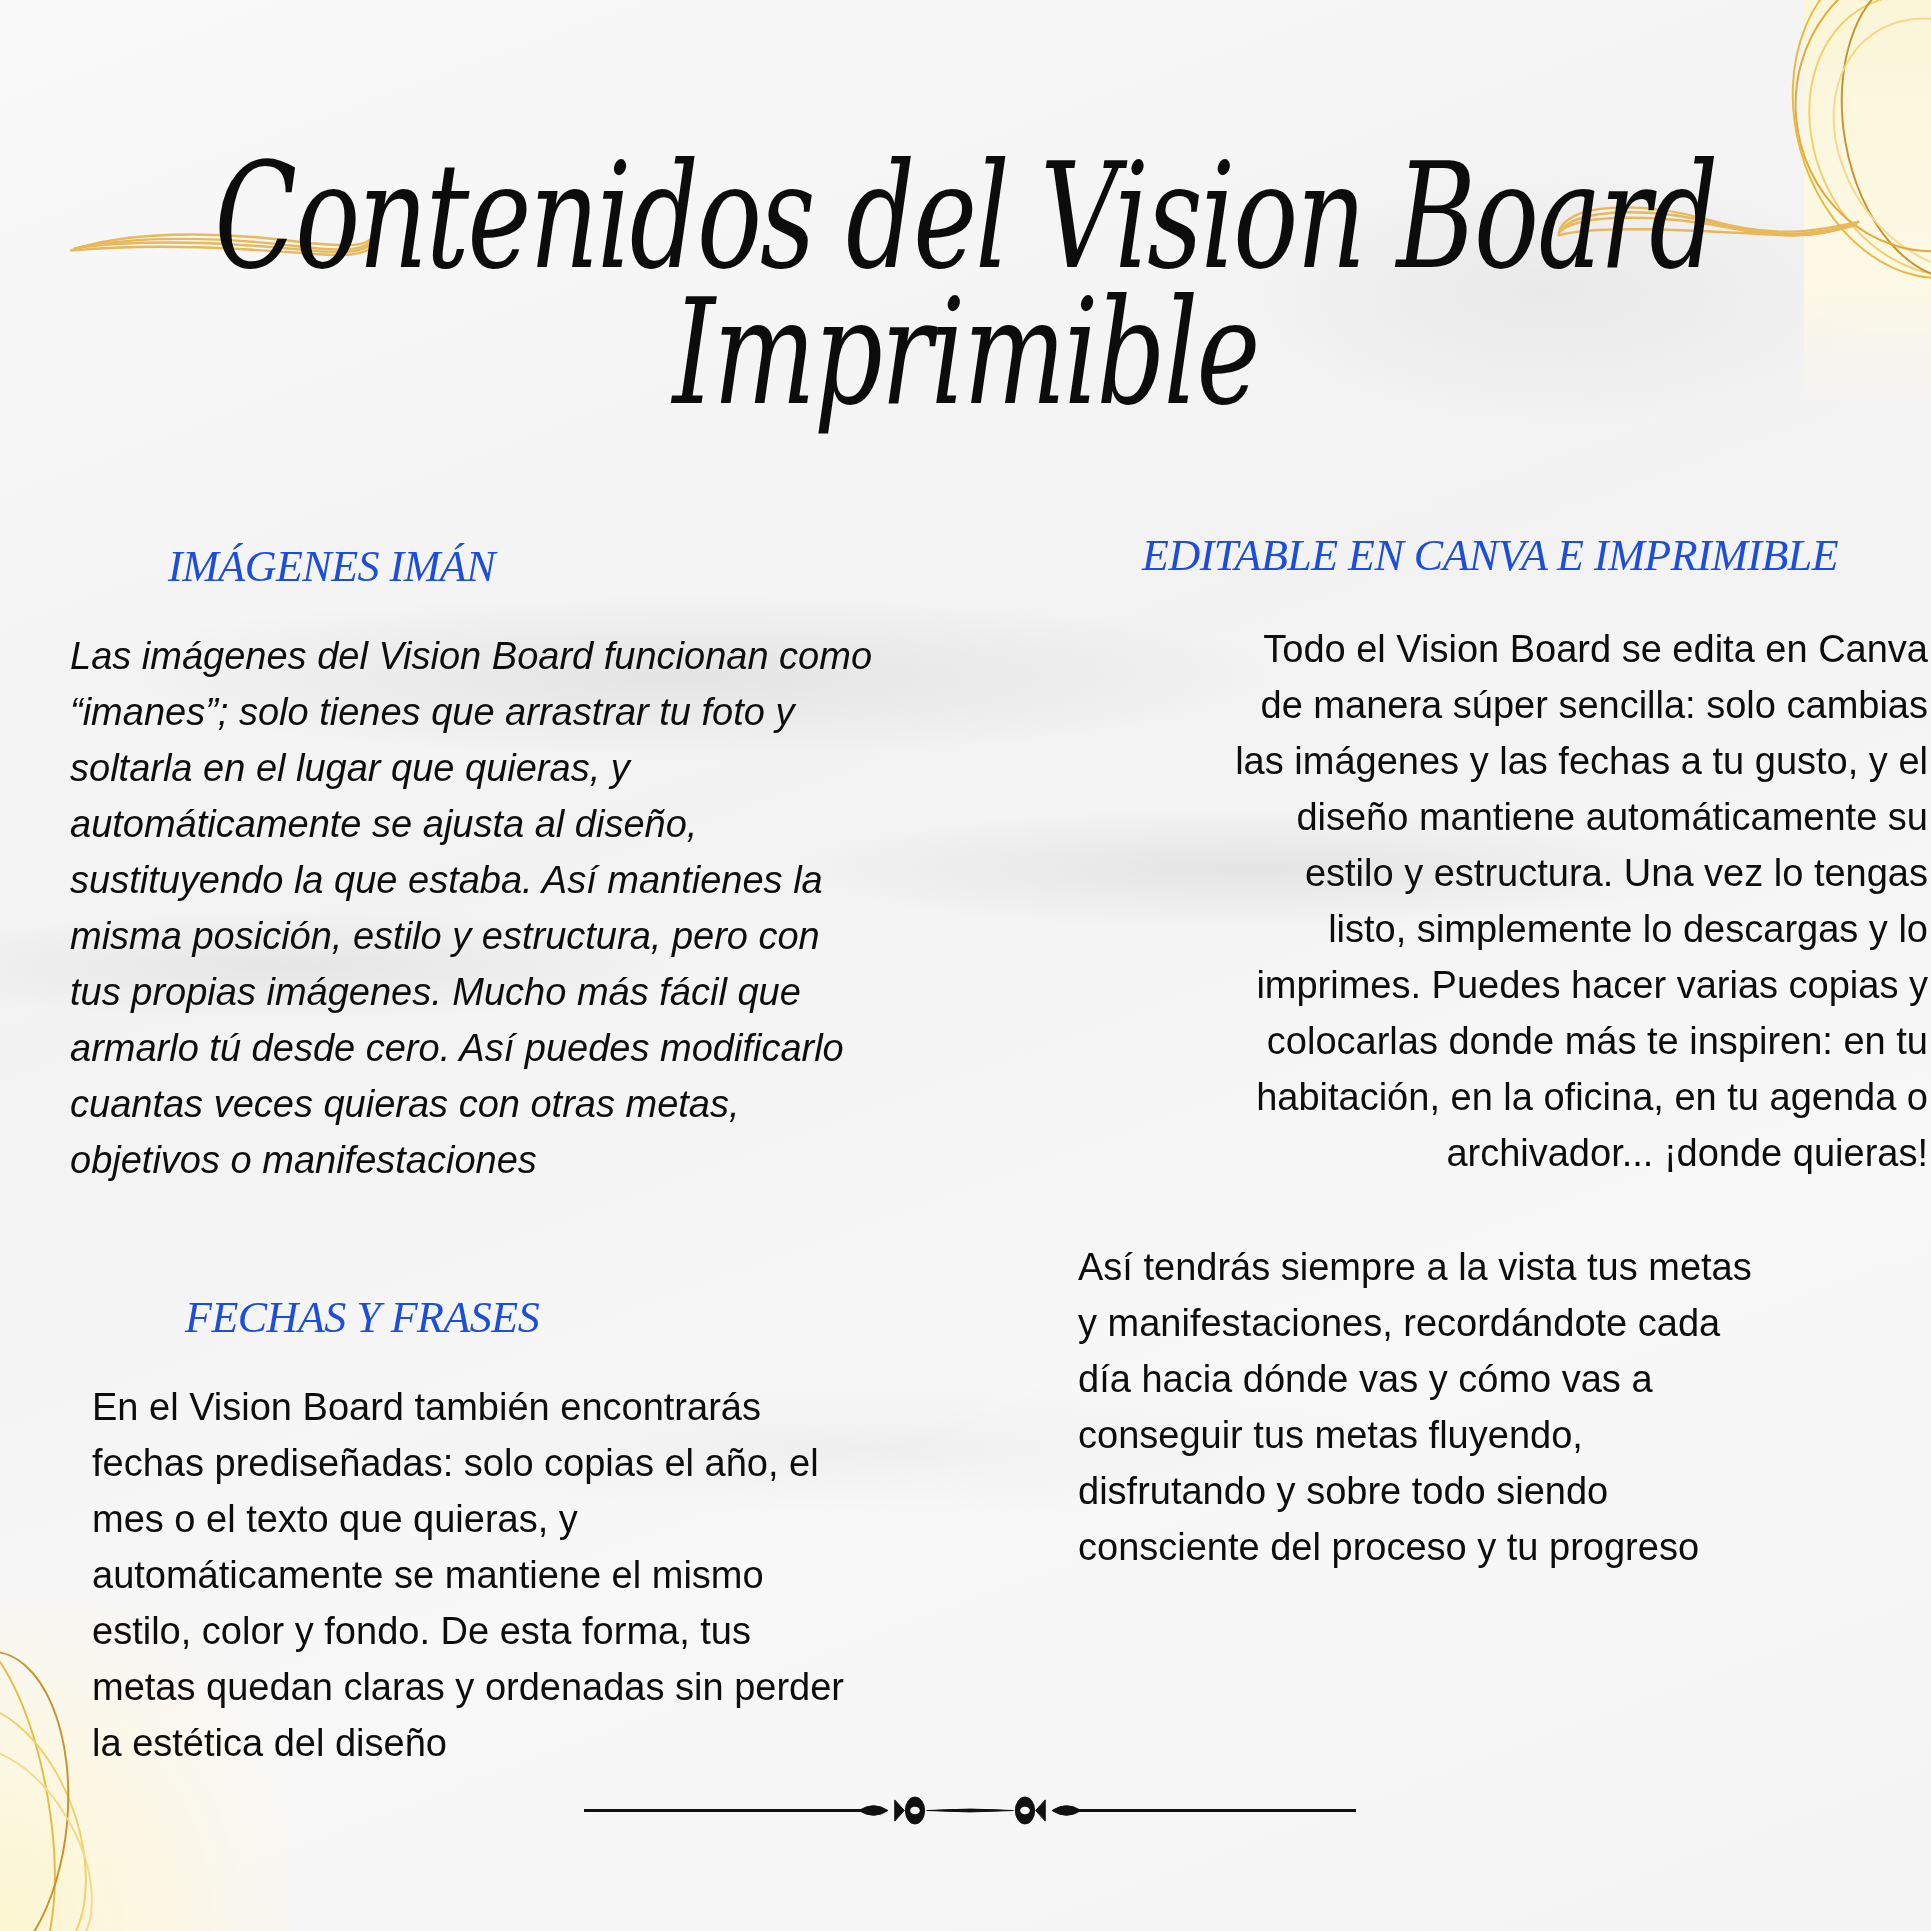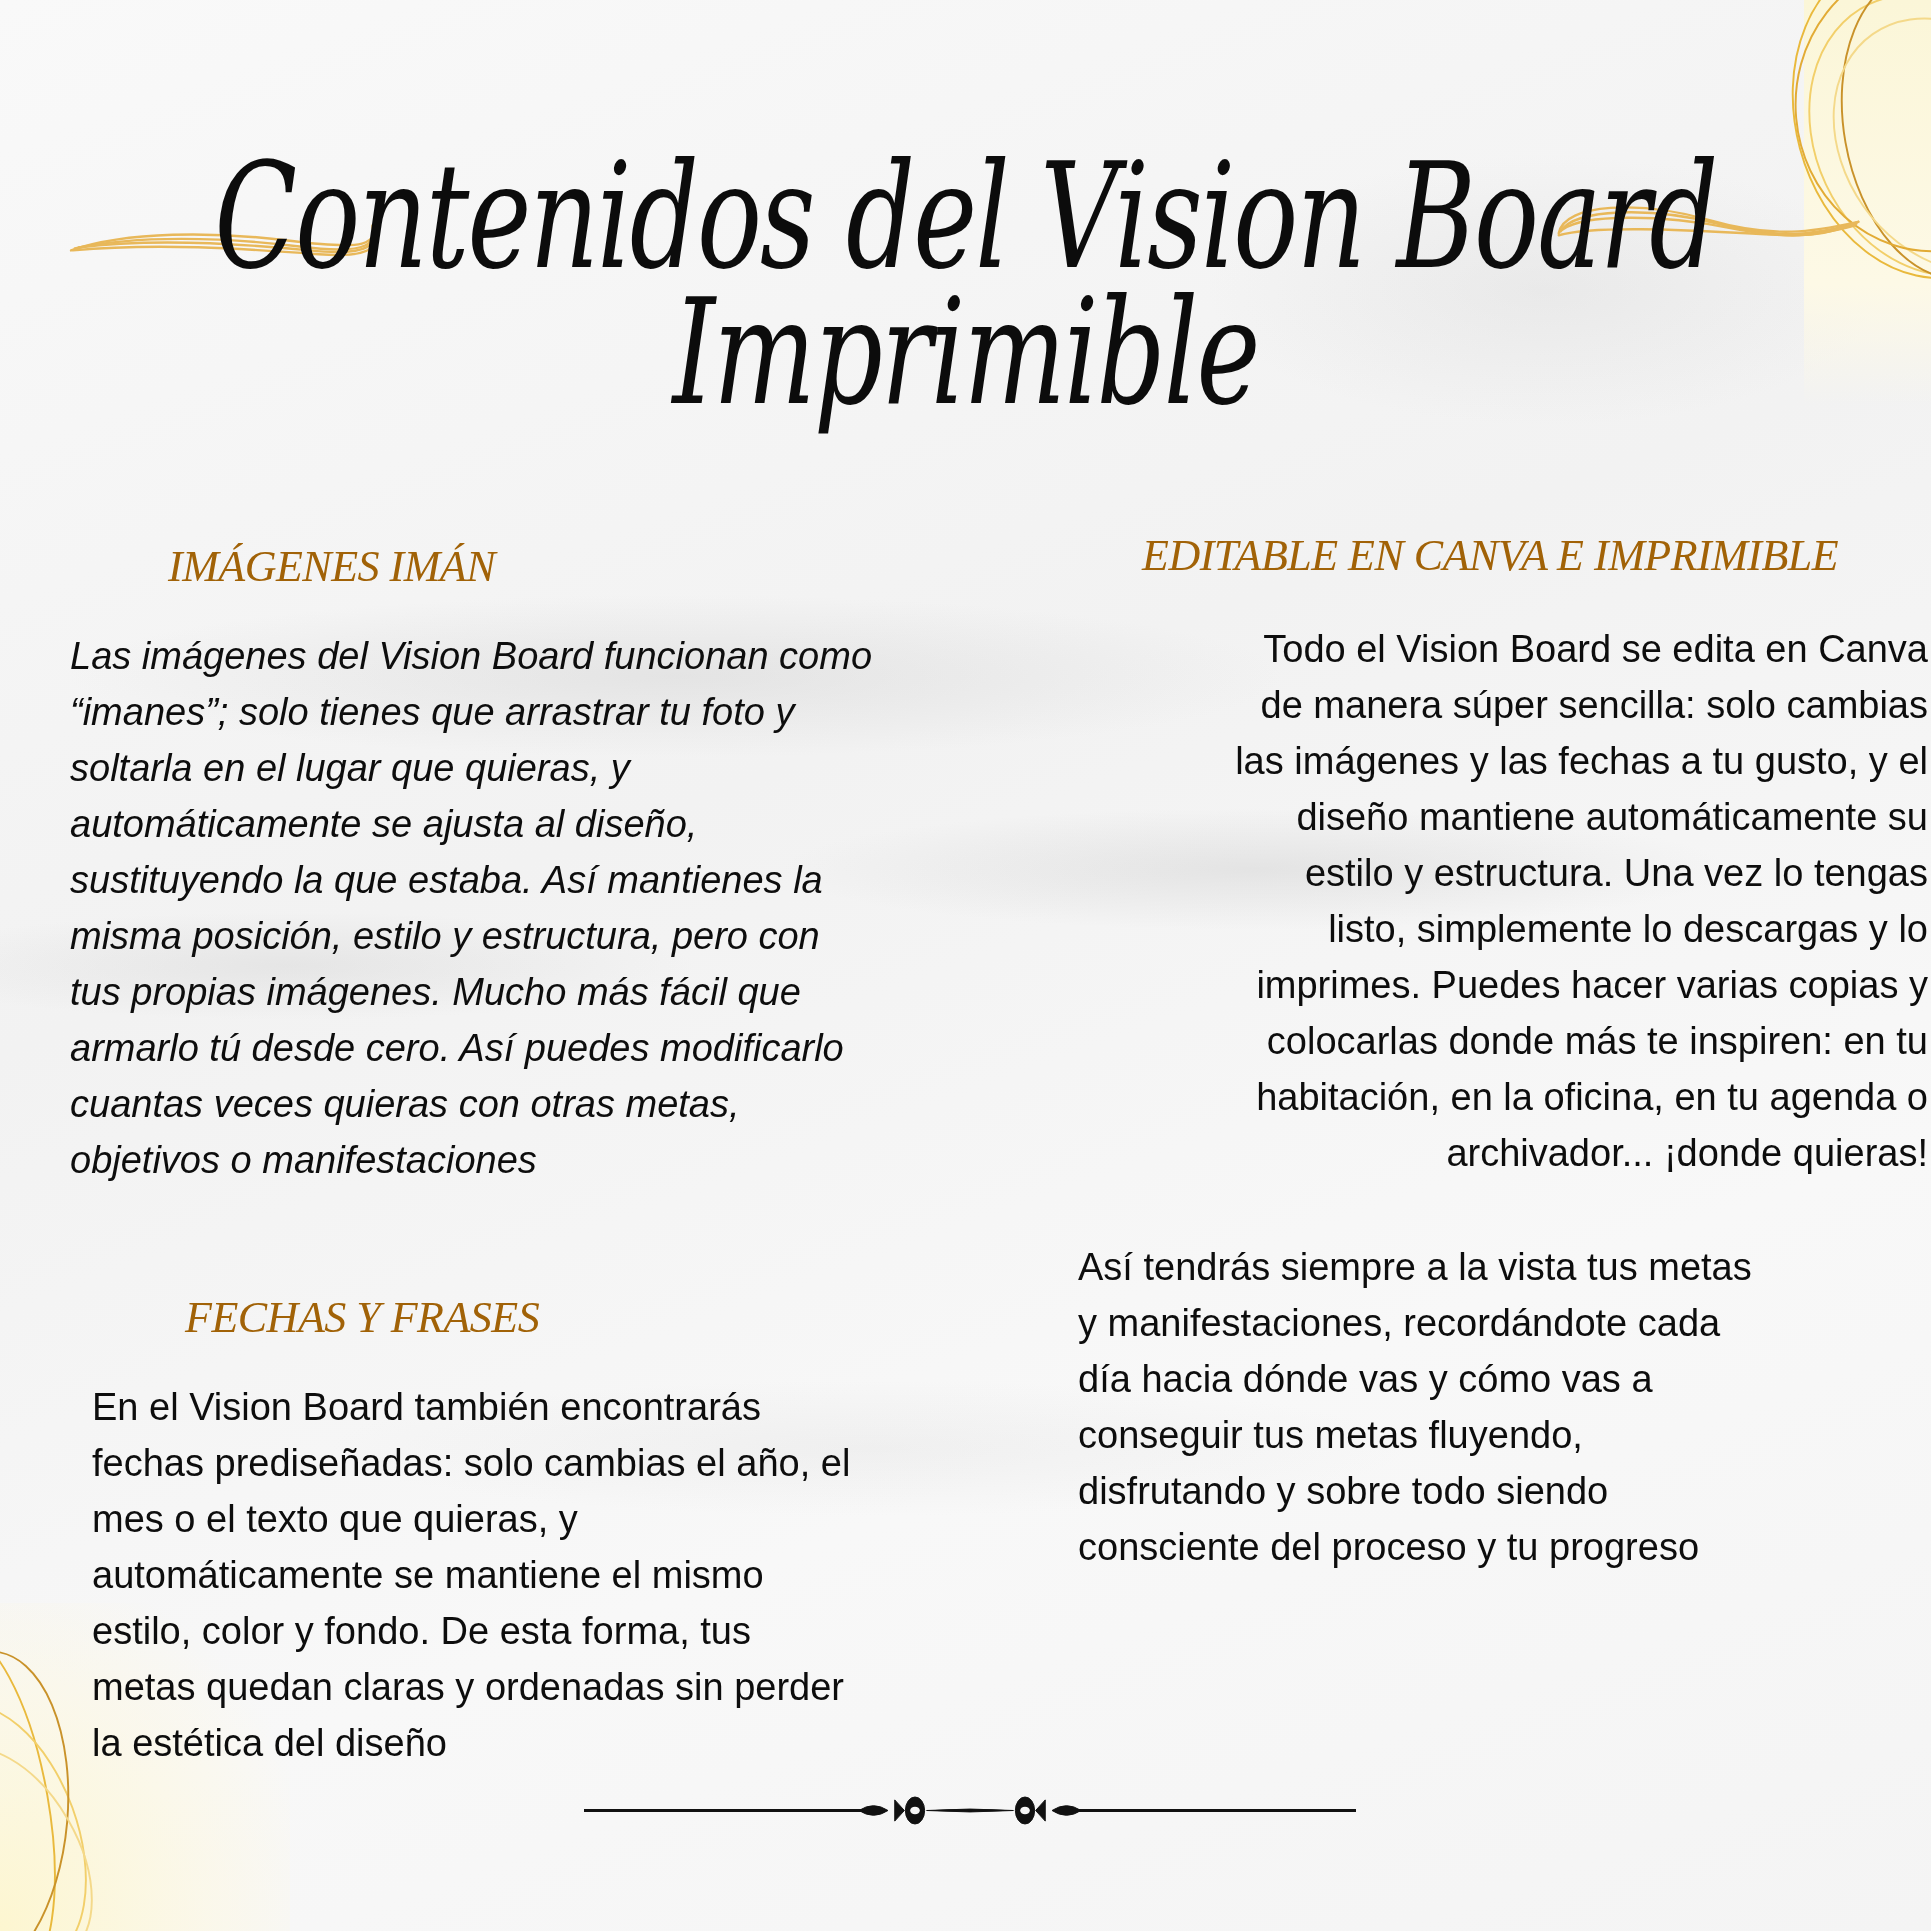--- a/index.html
+++ b/index.html
@@ -32,21 +32,21 @@
       position: absolute; left: 0; width: 1931px; text-align: center;
       font-family: "DejaVu Serif", serif; font-style: italic; font-weight: 300;
       font-size: 108px; letter-spacing: -1.9px; color: #0c0c0c;
       transform: scaleY(1.35);
     }
     .title.l1 { top: 154px; }
     .title.l2 { top: 290px; }
     .heading {
       position: absolute;
       font-family: "Liberation Serif", serif; font-style: italic;
-      font-size: 44px; color: #a16207; letter-spacing: -0.5px;
+      font-size: 44px; color: #1d4ed8; letter-spacing: -0.5px;
     }
     .para {
       position: absolute;
       font-family: "Liberation Sans", sans-serif;
       font-size: 38px; line-height: 56px; color: #0d0d0d;
       white-space: pre-line;
     }
     .divider { position: absolute; left: 584px; top: 1796px; width: 772px; height: 29px; }
   </style>
 </head>
@@ -103,21 +103,21 @@
 automáticamente se ajusta al diseño,
 sustituyendo la que estaba. Así mantienes la
 misma posición, estilo y estructura, pero con
 tus propias imágenes. Mucho más fácil que
 armarlo tú desde cero. Así puedes modificarlo
 cuantas veces quieras con otras metas,
 objetivos o manifestaciones</div>
 
 <div class="heading" style="left:185px; top:1292px;font-family:Liberation Serif, serif;">FECHAS Y FRASES</div>
 <div class="para" style="left:92px; top:1379px; width:908px;">En el Vision Board también encontrarás
-fechas prediseñadas: solo cambias el año, el
+fechas prediseñadas: solo copias el año, el
 mes o el texto que quieras, y
 automáticamente se mantiene el mismo
 estilo, color y fondo. De esta forma, tus
 metas quedan claras y ordenadas sin perder
 la estética del diseño</div>
 
 <div class="heading" style="left:1142px; top:530px;">EDITABLE EN CANVA E IMPRIMIBLE</div>
 <div class="para" style="left:1078px; top:621px; width:850px;text-align:right;">Todo el Vision Board se edita en Canva
 de manera súper sencilla: solo cambias
 las imágenes y las fechas a tu gusto, y el

